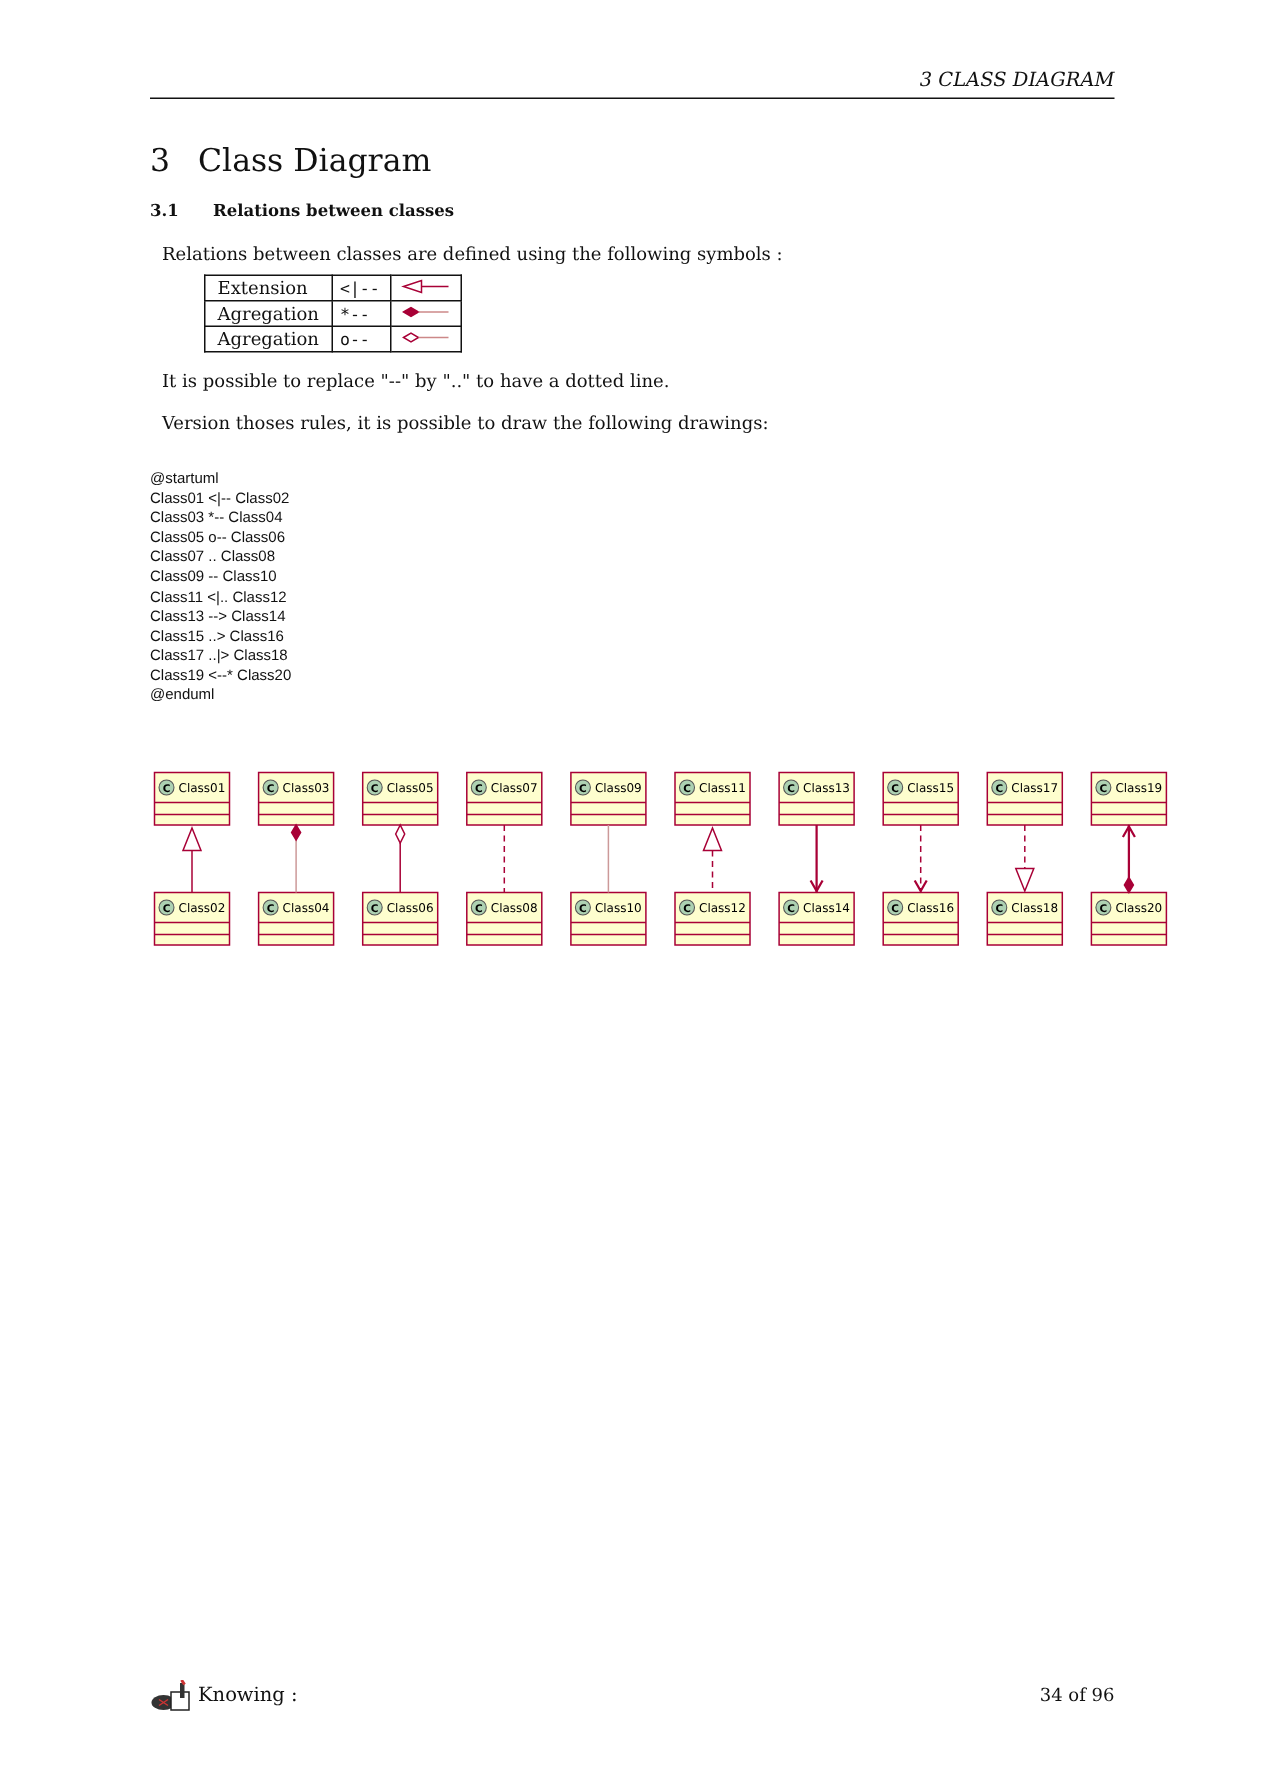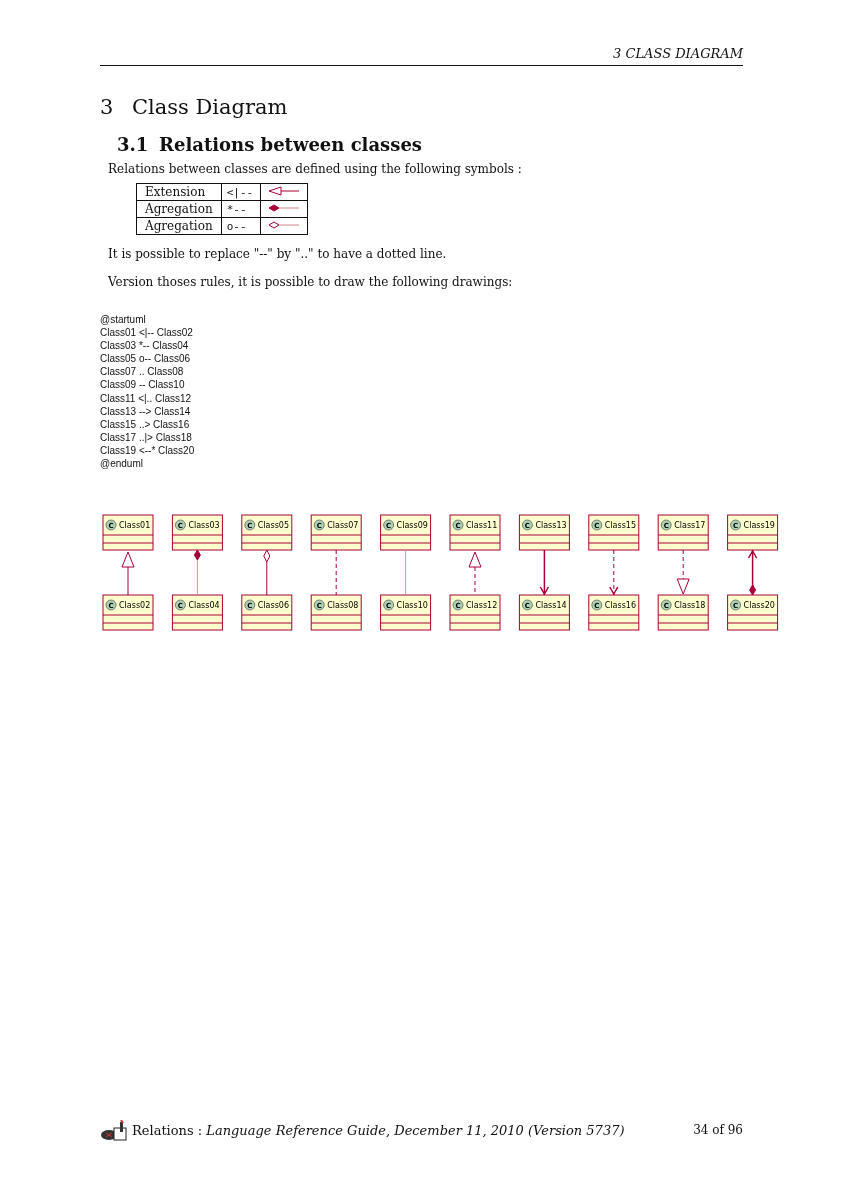--- a/index.html
+++ b/index.html
@@ -2,21 +2,21 @@
 <html><head>
 <meta charset="utf-8">
 <style>
   html, body { margin:0; padding:0; background:#fff; }
   body { width:843px; height:1193px; position:relative; font-family:"DejaVu Serif", serif; color:#111; overflow:hidden; }
   .abs { position:absolute; }
   .running-head { left:100px; top:46px; width:643px; text-align:right; font-style:italic; font-size:13px; }
   .rule { left:100px; top:65px; width:643px; height:1px; background:#111; }
   .h1 { left:100px; top:95px; font-size:21px; }
   .h1 .num { display:inline-block; width:32px; }
-  .h2 { left:100px; top:134px; font-size:18px; font-weight:bold;margin-left:17px; }
+  .h2 { left:100px; top:134px; font-size:11px; font-weight:bold; }
   .h2 .num { display:inline-block; width:42px; }
   .para { left:108px; font-size:12px; }
   table.sym { position:absolute; left:136px; top:183px; border-collapse:collapse; font-size:12px; }
   table.sym td { border:1px solid #111; padding:0 8px; height:16px;margin-left:44px; }
   table.sym td.code { font-family:"DejaVu Sans Mono", monospace; font-size:11px; width:28px; padding:0 5px; }
   table.sym td.glyph { width:30px; padding:0 6px; }
   pre.code { position:absolute; left:100px; top:313px; margin:0; font-family:Liberation Sans, sans-serif; font-size:10px; line-height:13.1px; }
   .diagram { left:100px; top:510px; width:690px; height:130px; }
   .footer { left:100px; top:1120px; width:643px; font-size:13px; display:flex; align-items:center; }
   .footer .title { font-style:italic; }
@@ -275,15 +275,15 @@
 <div class="abs footer">
   <span style="display:inline-block;width:30px;height:20px;margin-right:2px;">
     <svg width="30" height="22">
         <ellipse cx="9" cy="15" rx="8" ry="5" fill="#333"></ellipse>
         <rect x="14" y="8" width="12" height="12" fill="#fff" stroke="#222"></rect>
         <rect x="20" y="2" width="3" height="10" fill="#333"></rect>
         <path d="M21,0 l2,3" stroke="#c33" stroke-width="2"></path>
         <path d="M6,13 l6,4 M12,13 l-6,4" stroke="#c33"></path>
       </svg>
   </span>
-  <span>Relations : </span>&nbsp;<span class="title">Language Reference Guide, December 11, 2010 (Version 5737)</span>
+  <span>Knowing : </span>&nbsp;
   <span class="page">34 of 96</span>
 </div>
 
 </body></html>

